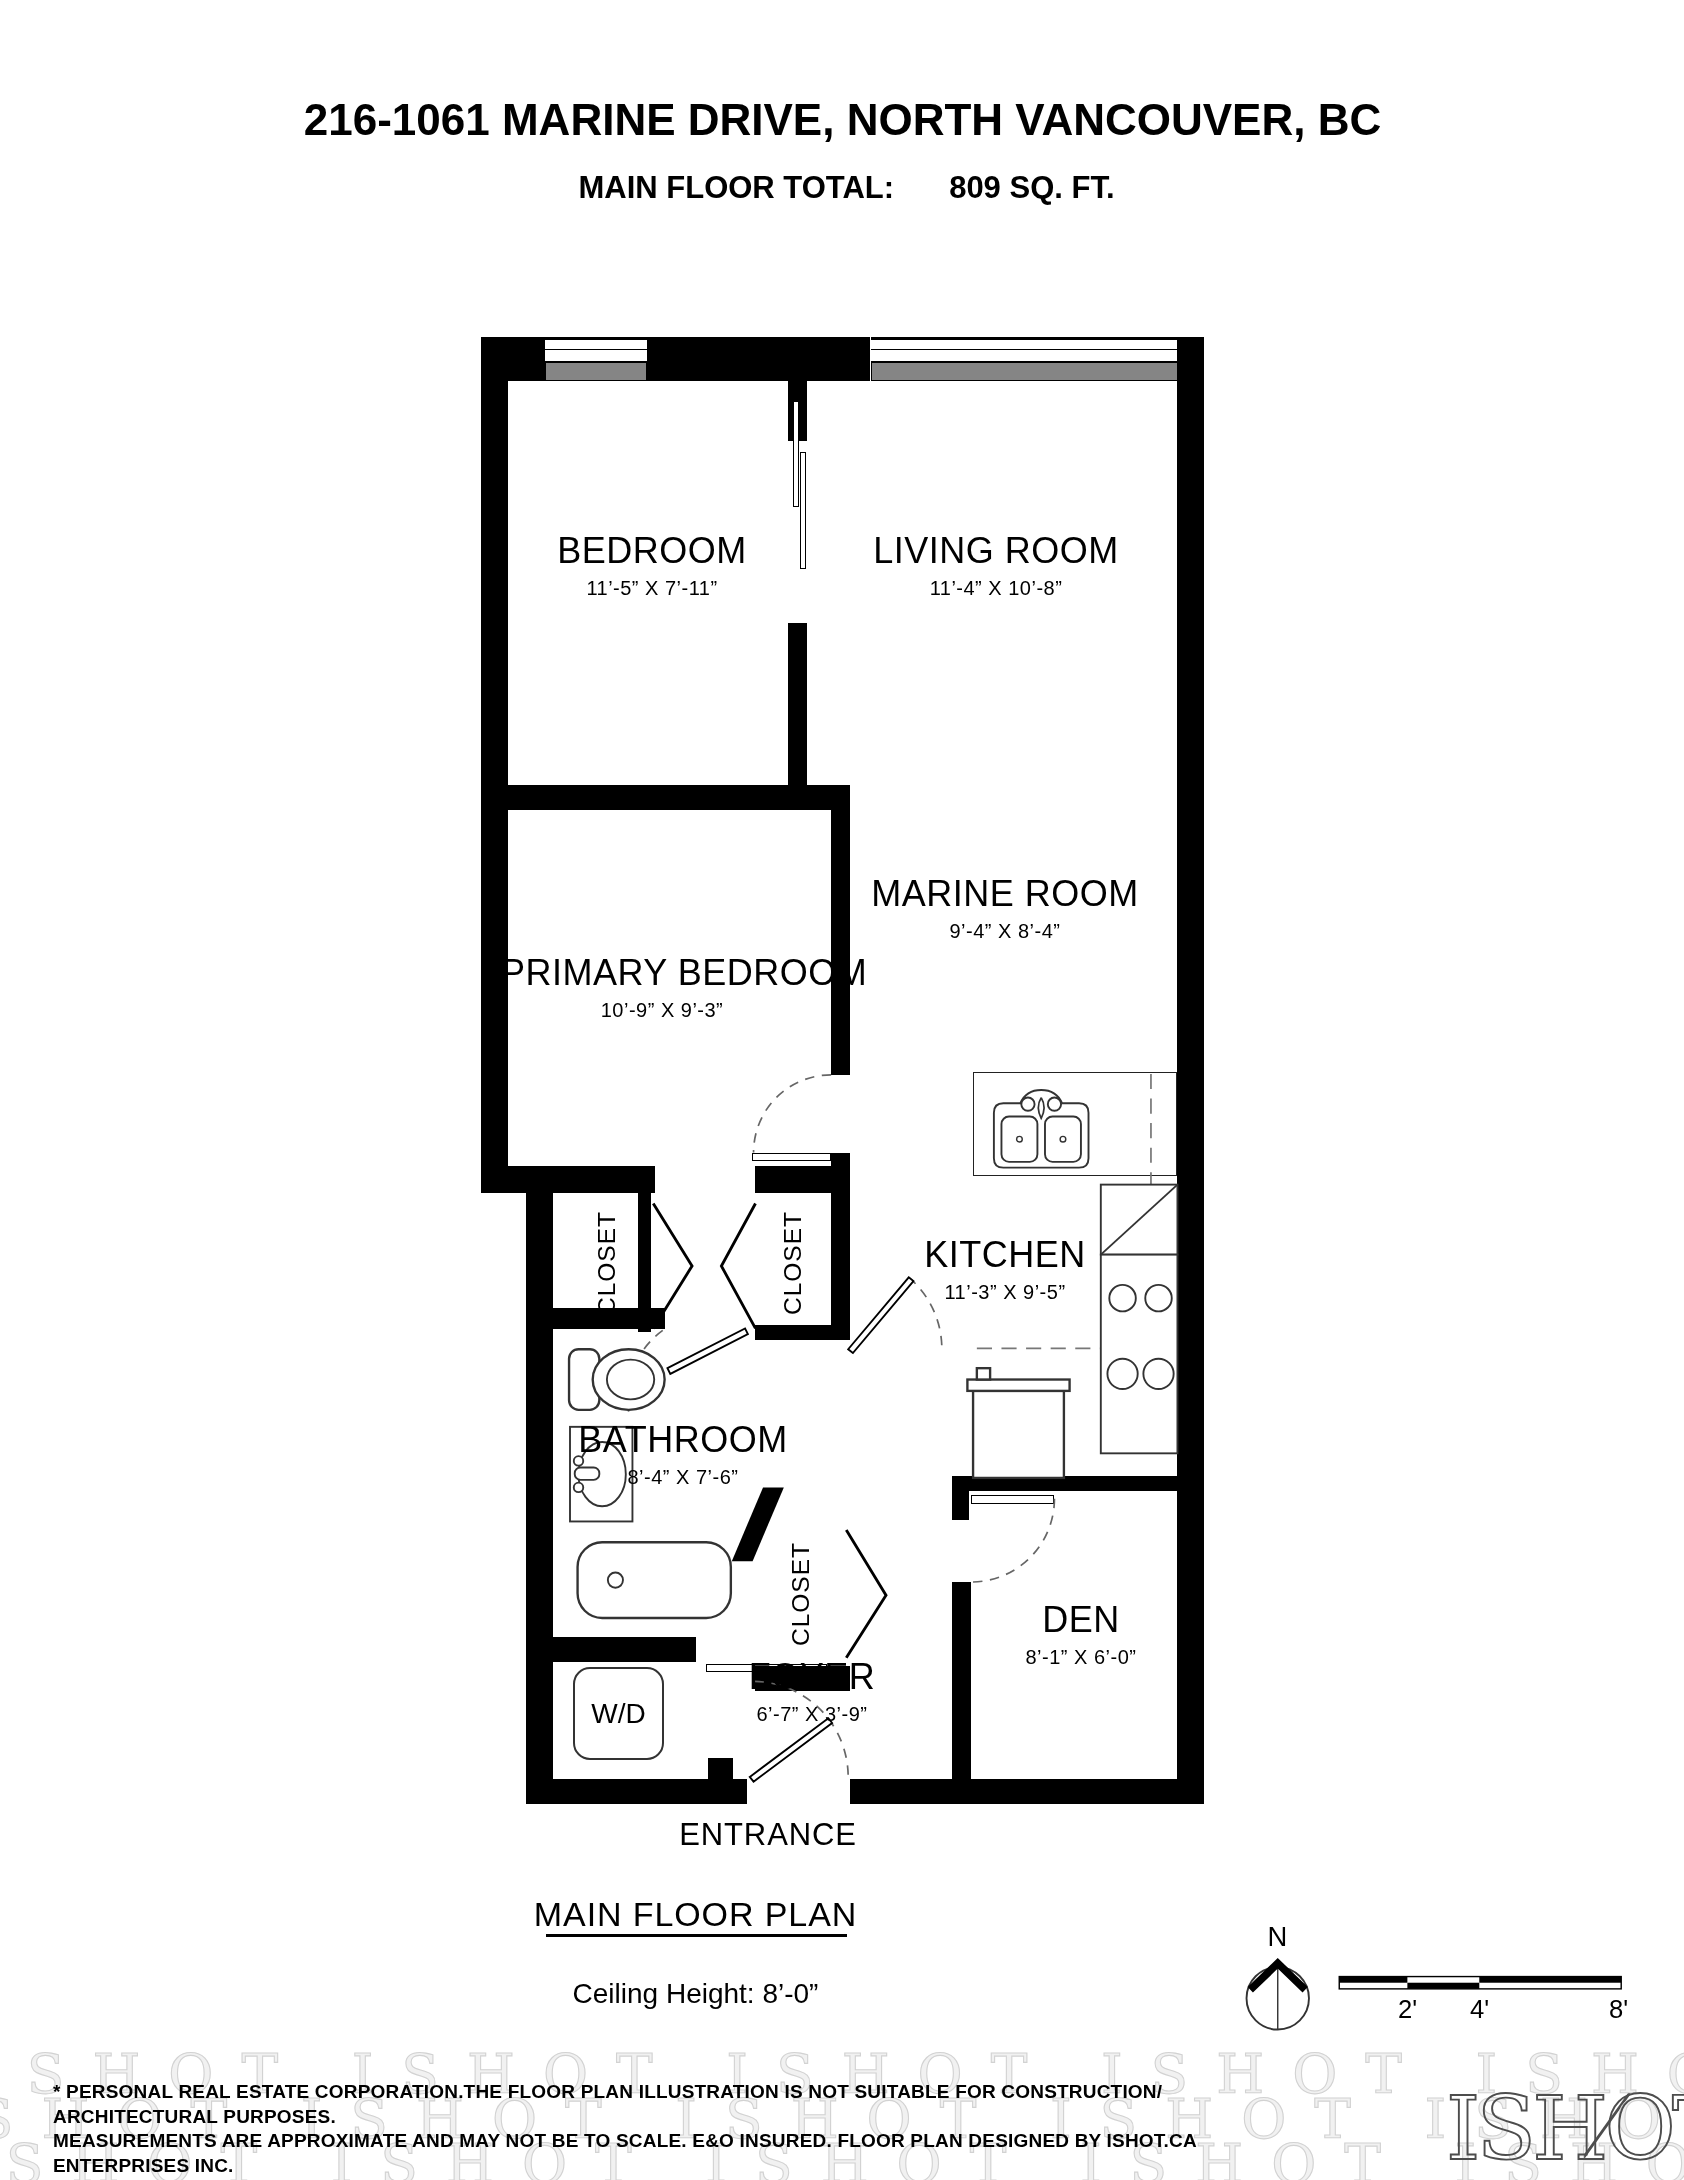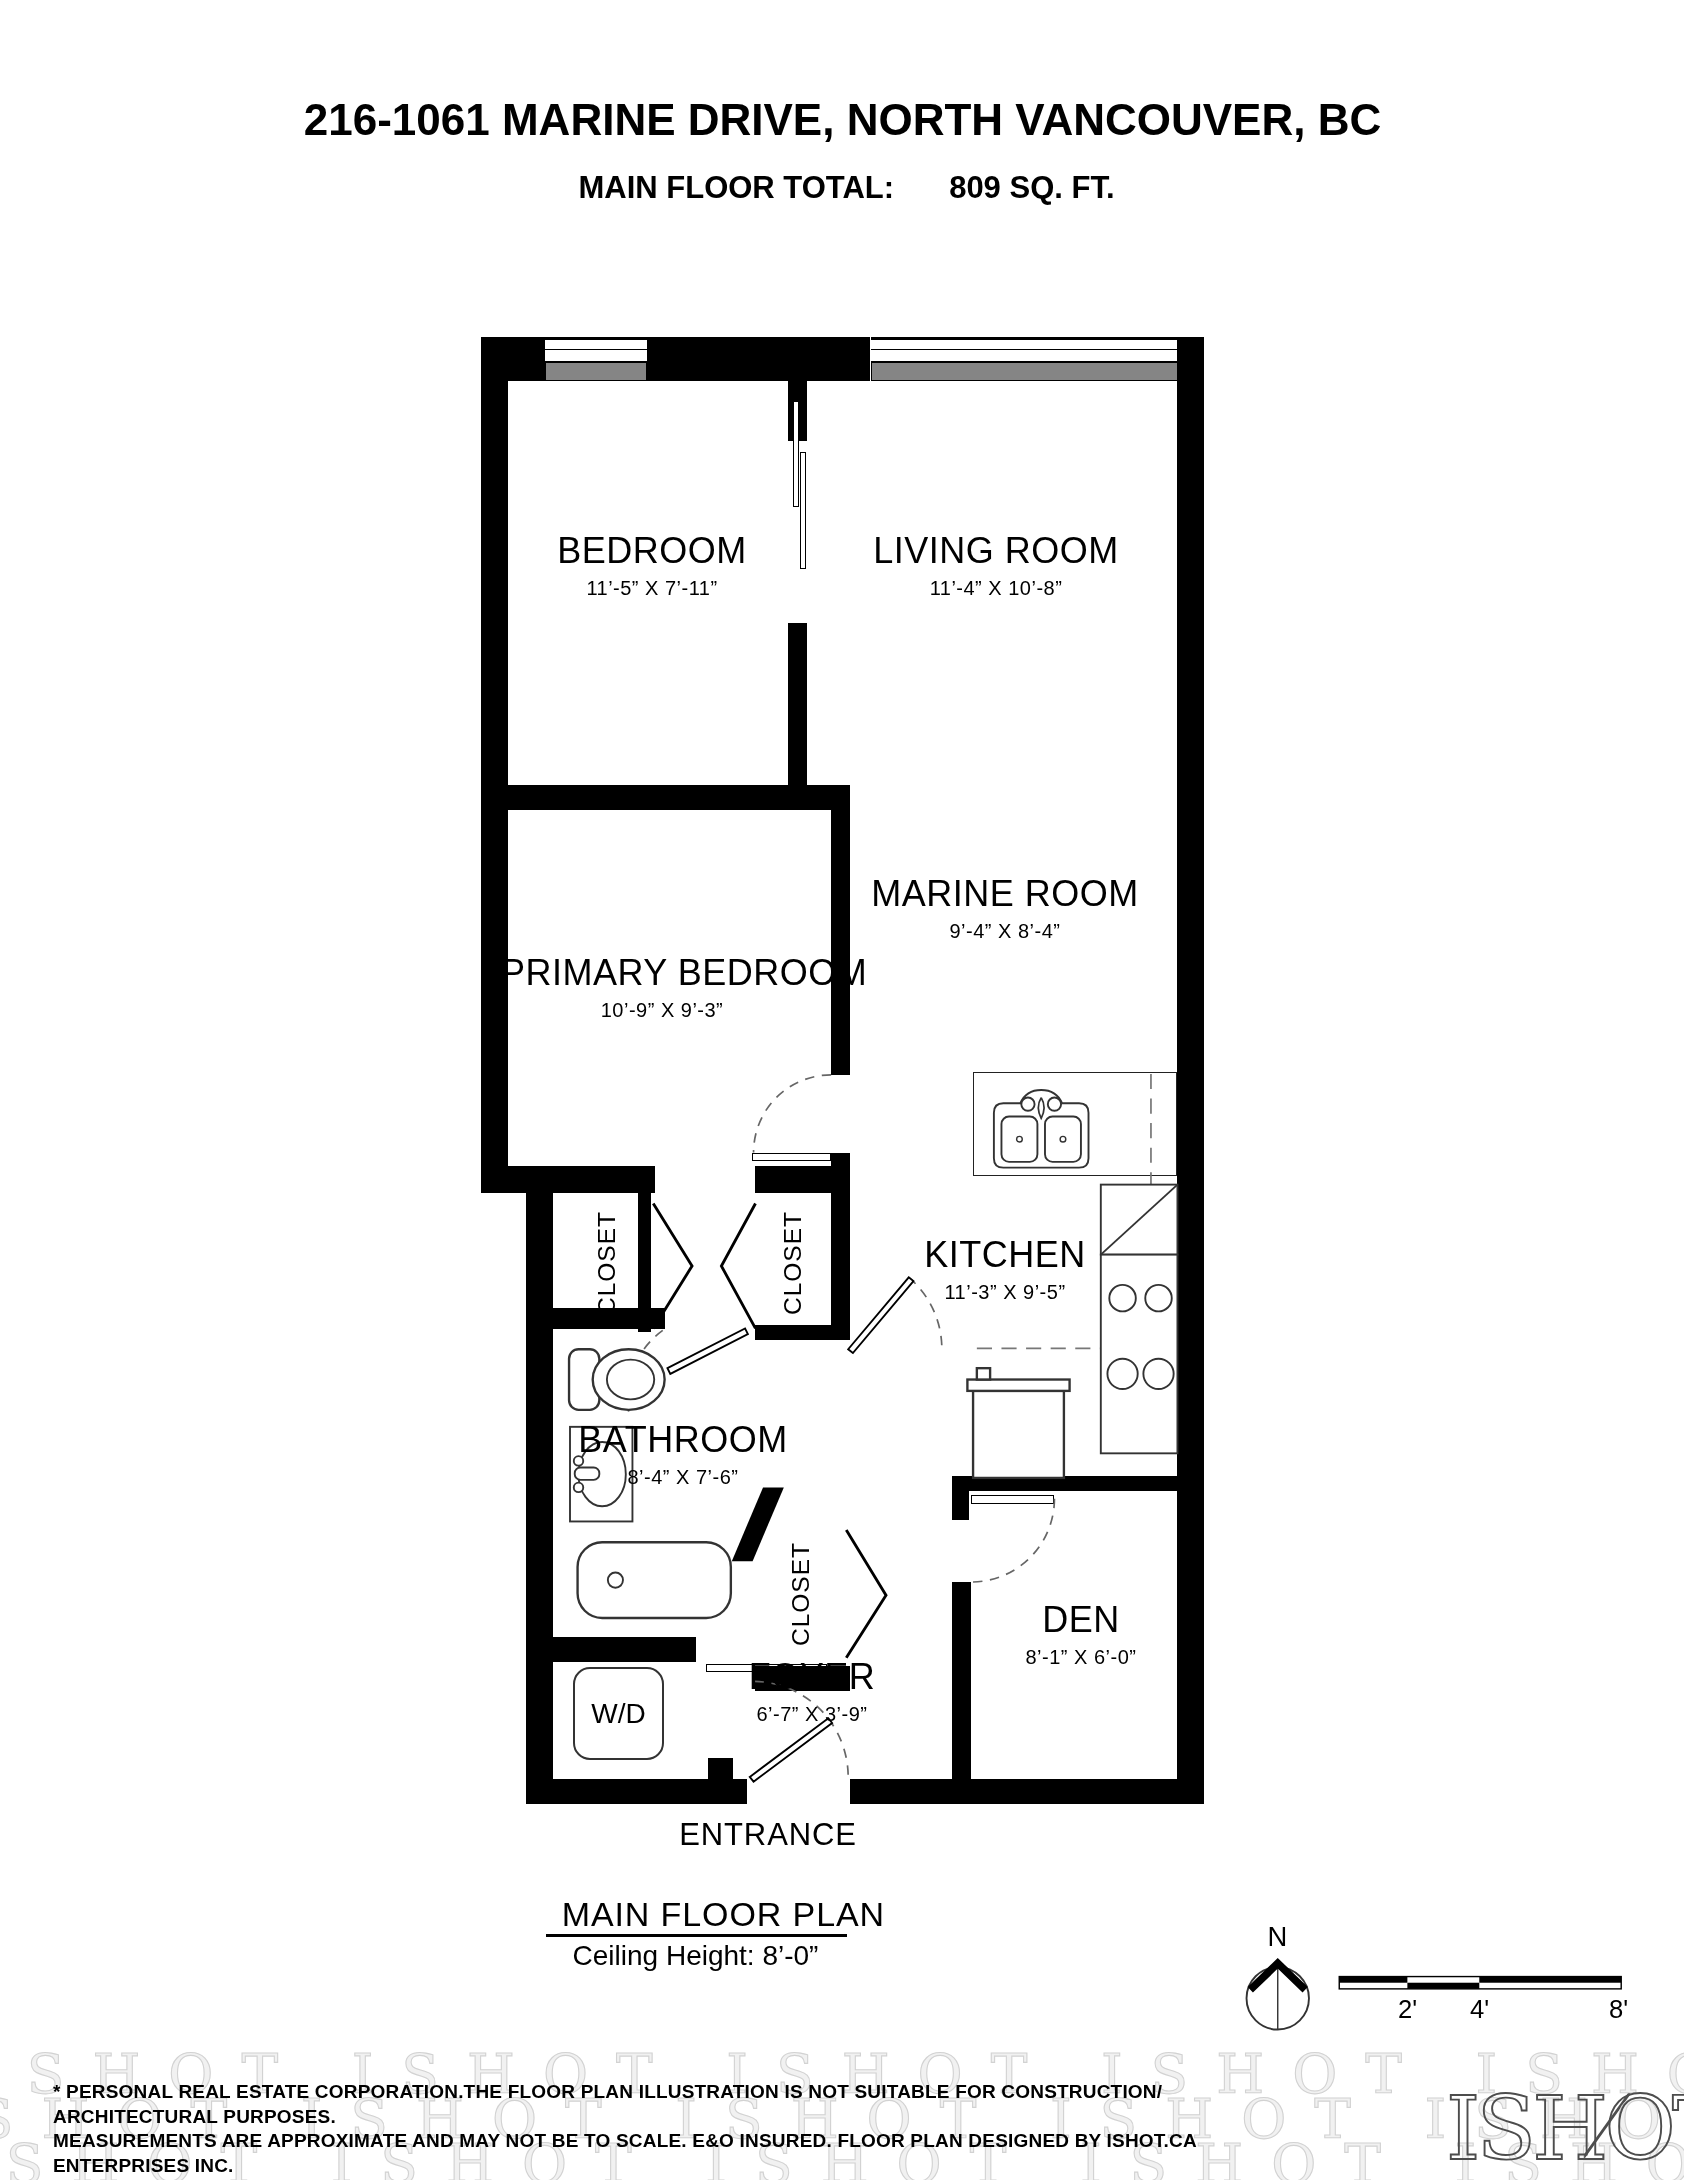--- a/index.html
+++ b/index.html
@@ -22,23 +22,23 @@
   
   .room{position:absolute;width:322px;text-align:center;white-space:nowrap;}
   .room .nm{font-size:36px;line-height:36px;letter-spacing:0.5px;}
   .room .dm{font-size:20px;line-height:38px;letter-spacing:0.5px;}
   .closet-lbl{position:absolute;width:151px;height:38px;text-align:center;font-size:24.6px;
               line-height:38px;letter-spacing:0.9px;transform:rotate(-90deg);}
   .wd-box{position:absolute;border:2.8px solid #333;border-radius:17px;text-align:center;
           font-size:28px;box-sizing:border-box;}
   .entrance{position:absolute;width:284px;text-align:center;font-size:31px;letter-spacing:0.9px;}
   
-  .pf-title{position:absolute;width:379px;text-align:right;font-size:34px;letter-spacing:0.9px;}
+  .pf-title{position:absolute;width:379px;text-align:center;font-size:34px;letter-spacing:0.9px;}
   .pf-under{position:absolute;background:#000;}
-  .pf-ceil{position:absolute;width:379px;text-align:center;font-size:28px;}
+  .pf-ceil{position:absolute;width:379px;text-align:center;font-size:28px;margin-top:38px;}
   .n-label{position:absolute;width:57px;text-align:center;font-size:27.4px;}
   .tick{position:absolute;width:57px;text-align:center;font-size:25.6px;}
   
   .wm-band{position:absolute;left:0;top:2052px;width:1685px;height:129px;overflow:hidden;}
   .wm-row{white-space:nowrap;font-family:"DejaVu Serif",serif;font-size:55px;line-height:45px;
           letter-spacing:28px;color:#f1f1f1;-webkit-text-stroke:1.1px #d2d2d2;}
   .disc{position:absolute;left:53px;top:2080px;width:1268px;font-size:19px;font-weight:700;
         line-height:24.6px;letter-spacing:0.2px;}
   .logo{position:absolute;left:1446px;top:2078px;font-family:"DejaVu Serif",serif;
         font-size:87px;letter-spacing:-3.8px;color:rgba(255,255,255,0);

